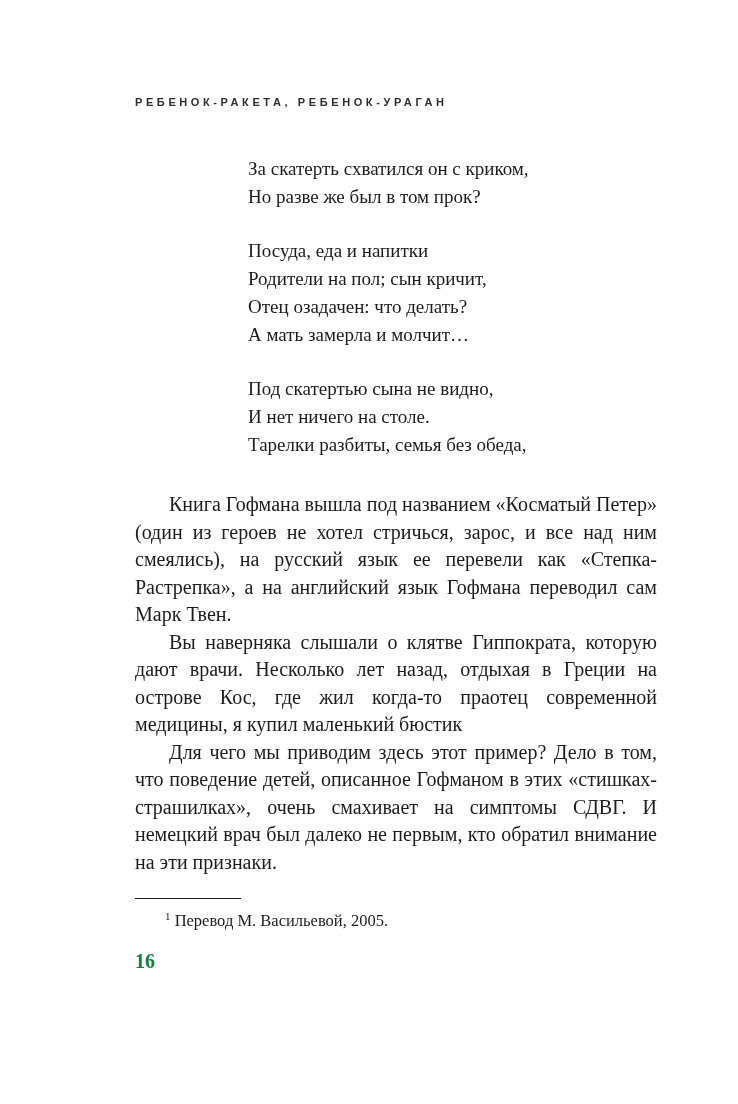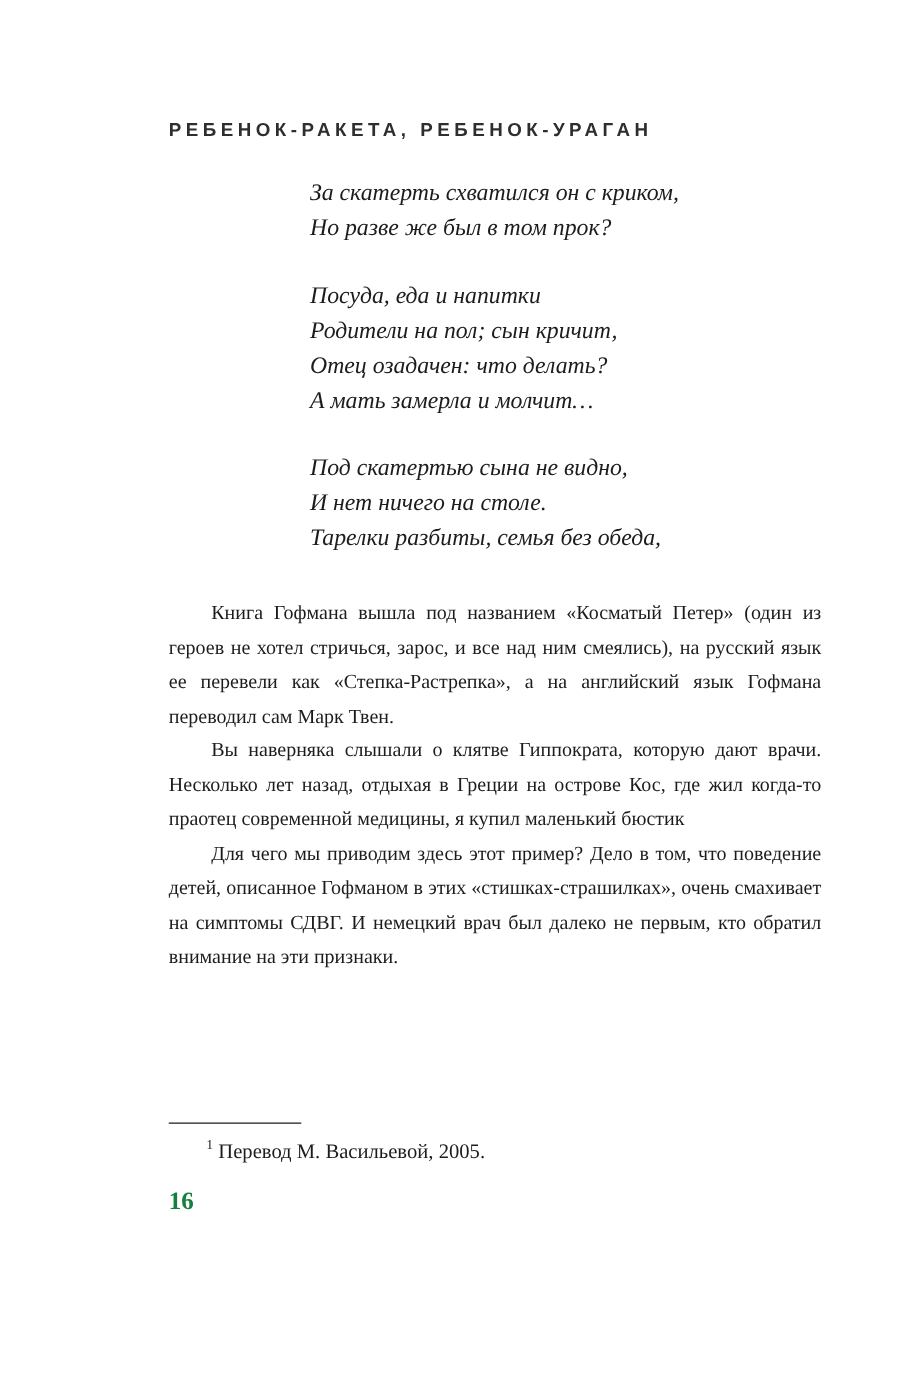--- a/index.html
+++ b/index.html
@@ -17,49 +17,48 @@
     overflow: hidden;
   }
   .content {
     position: absolute;
     left: 135px;
     top: 96px;
     width: 522px;
   }
   .running-header {
     font-family: "Liberation Sans", sans-serif;
-    font-size: 15px;
+    font-size: 11px;
     font-weight: 700;
     letter-spacing: 3.6px;
     color: #2e2e2e;
     white-space: nowrap;
   }
   .poem {
-    margin-top: 28px;
+    margin-top: 47px;
     margin-left: 113px;
-    font-style: italic;
     font-size: 19px;
     line-height: 28px;
   }
   .stanza {
     margin: 0 0 26px 0;
   }
   .stanza:last-child {
     margin-bottom: 0;
   }
   .poem-line {
     white-space: nowrap;
   }
   .poem-line sup {
     font-size: 12px;
     line-height: 0;
   }
   .prose {
     margin-top: 32px;
-    font-size: 16px;
+    font-size: 20px;
     line-height: 27.5px;
     text-align: justify;
   }
   .prose p {
     margin: 0;
     text-indent: 34px;
   }
   .footnote-area {
     position: absolute;
     left: 135px;

